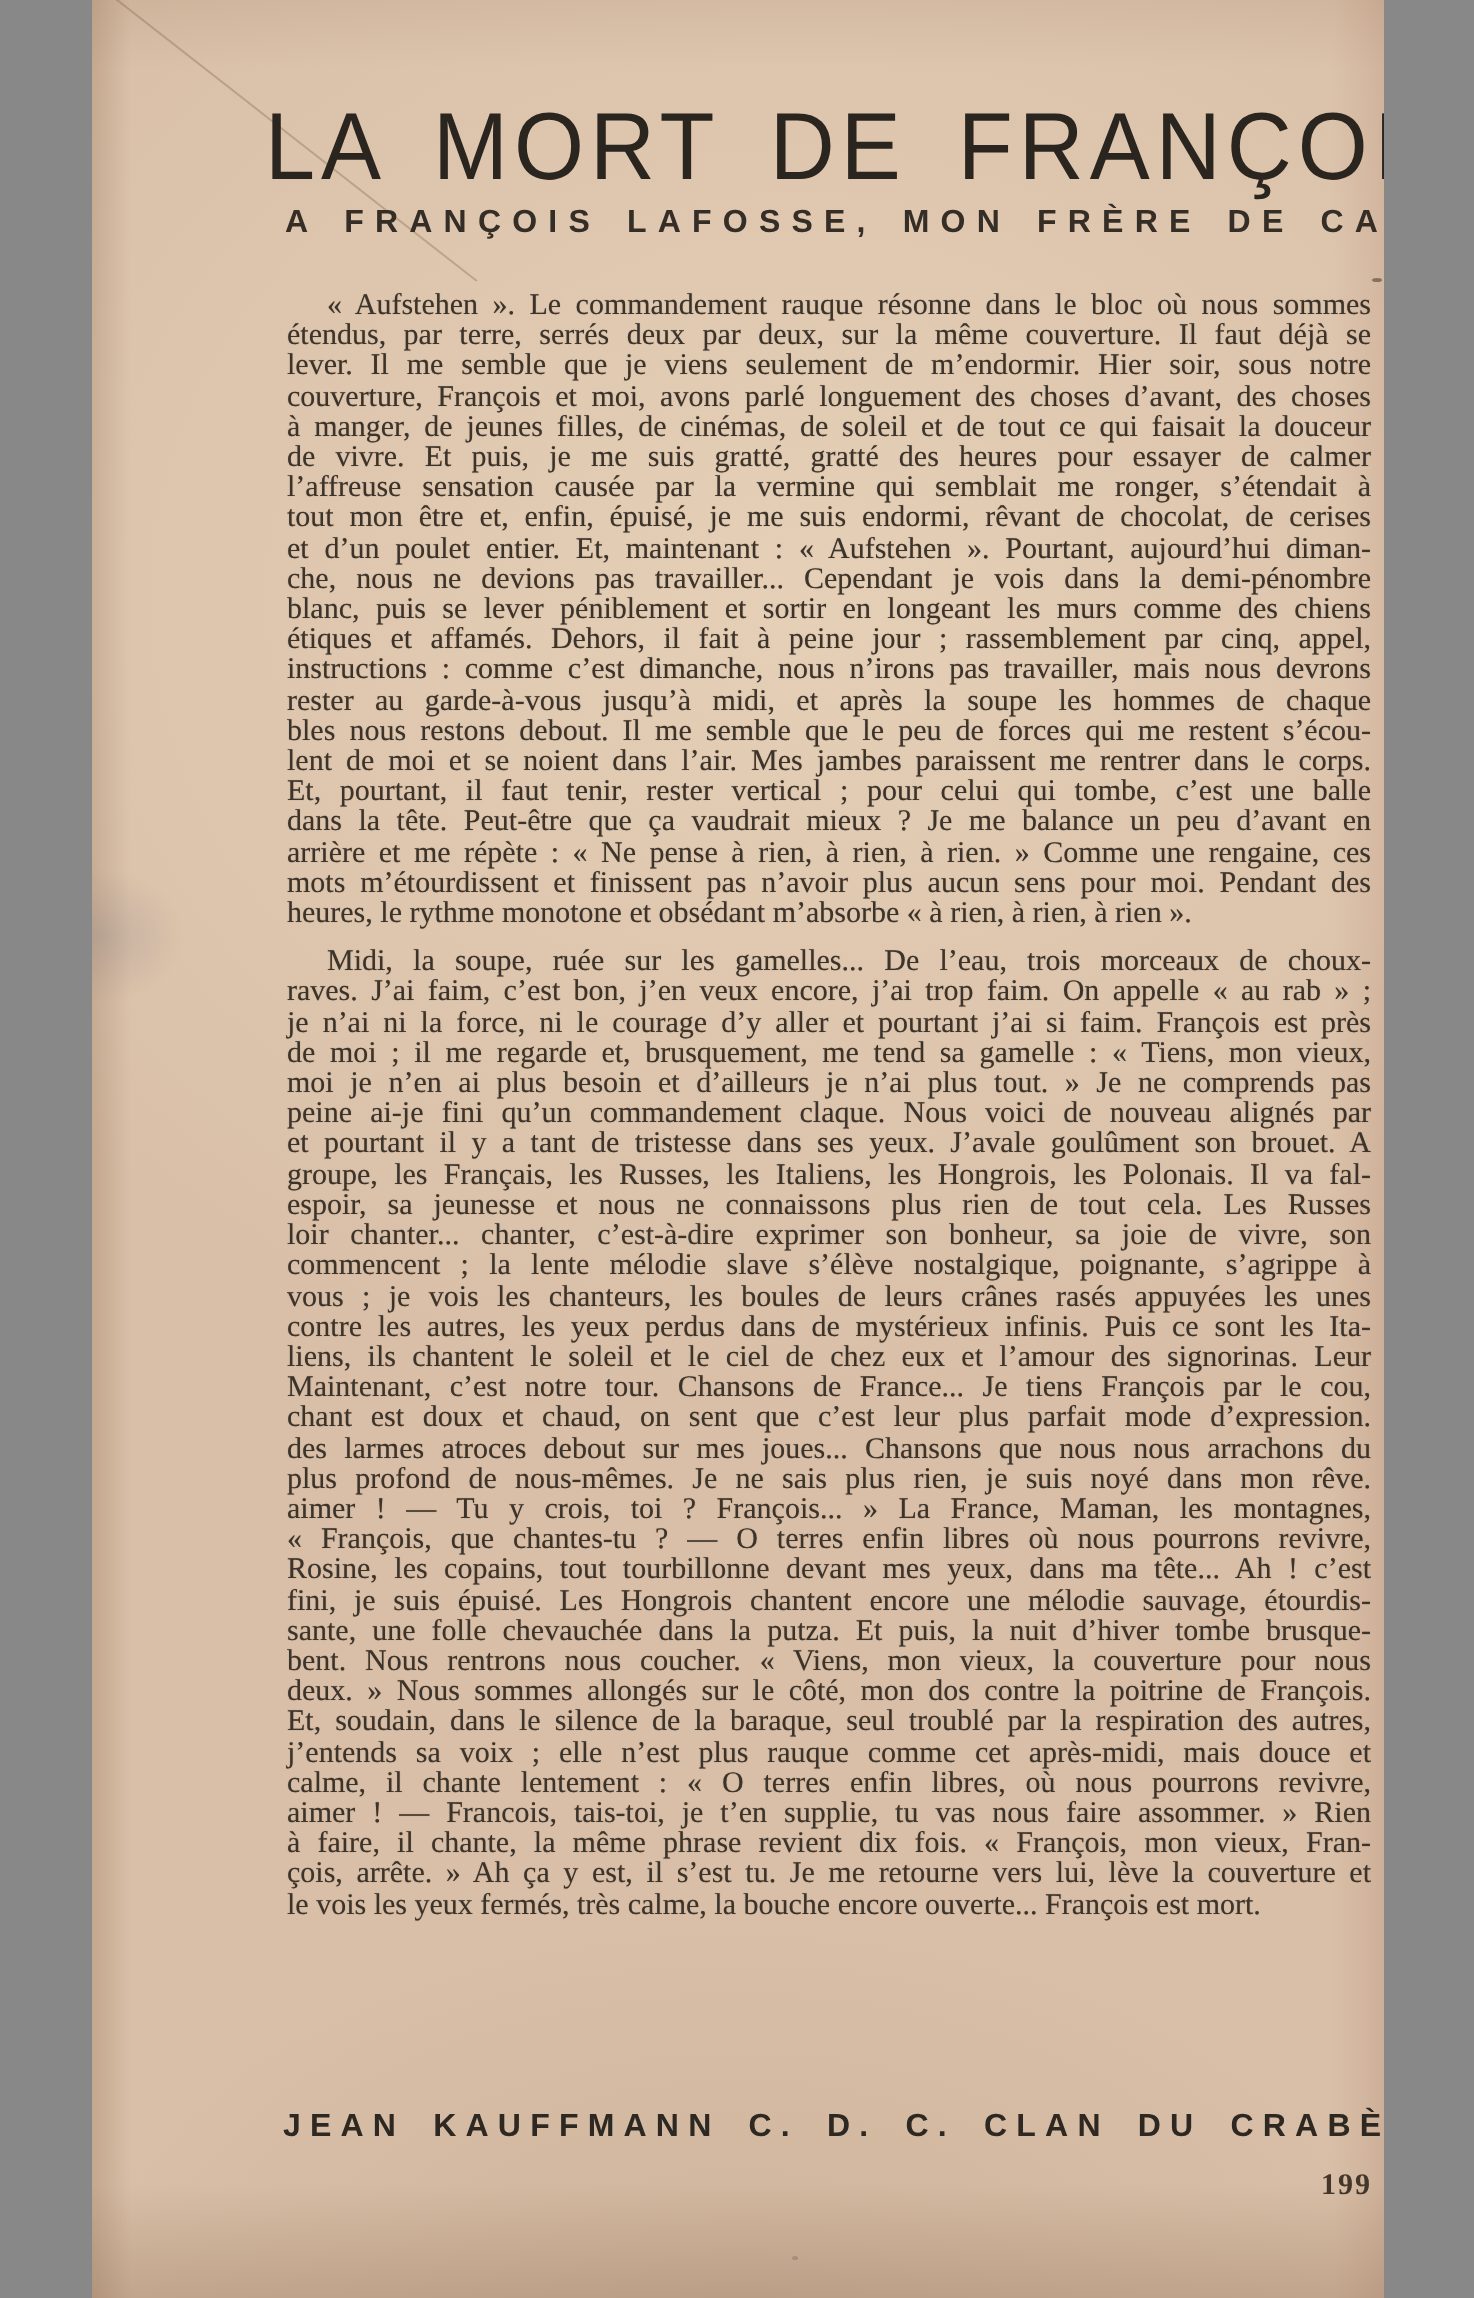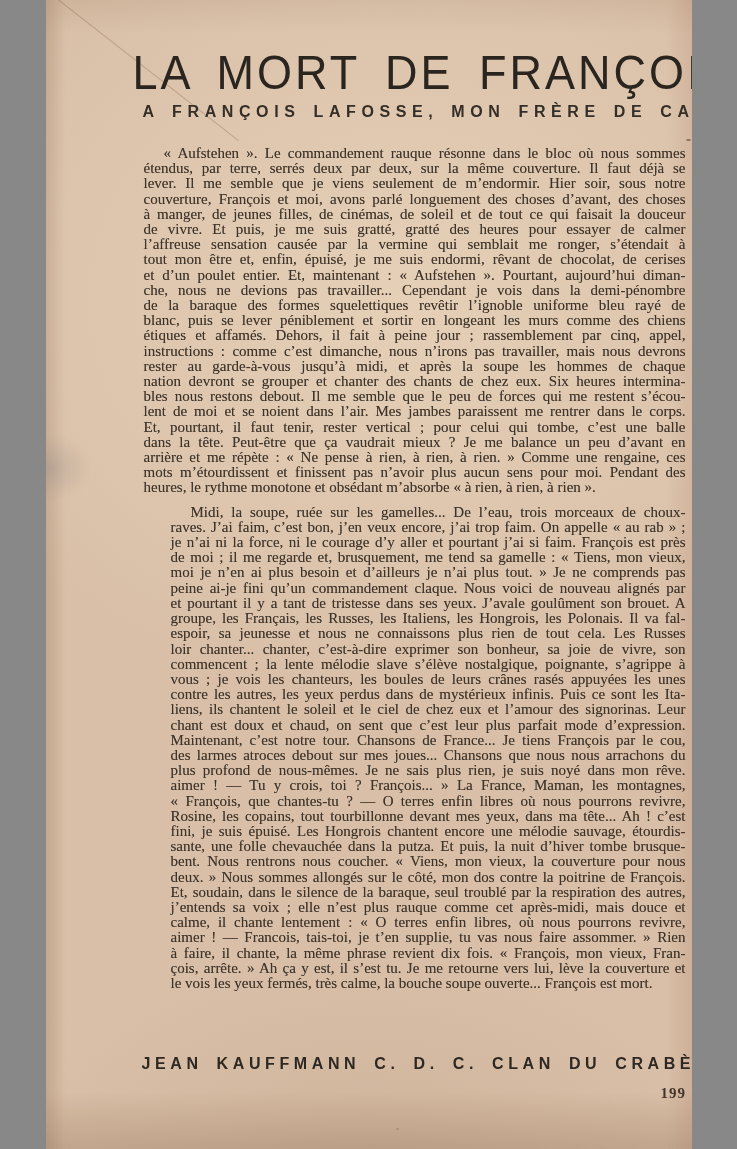--- a/index.html
+++ b/index.html
@@ -74,21 +74,21 @@
   .article {
     position: absolute;
     left: 98px;
     top: 146px;
     width: 542px;
     font-size: 15px;
     line-height: 15.2px;
     color: #3c332a;
     text-shadow: 0 0 0.5px rgba(60,48,36,0.45);
   }
-  .para + .para { margin-top: 9px; margin-left: 27px; }
+  .para + .para { margin-top: 9px; }
   .line {
     text-align: justify;
     text-align-last: justify;
   }
   .line.first { text-indent: 20px; }
   .line.last { text-align-last: left; }
 
   .byline {
     position: absolute;
     left: 96px;
@@ -130,26 +130,24 @@
         <div class="line first">« Aufstehen ». Le commandement rauque résonne dans le bloc où nous sommes</div>
         <div class="line">étendus, par terre, serrés deux par deux, sur la même couverture. Il faut déjà se</div>
         <div class="line">lever. Il me semble que je viens seulement de m’endormir. Hier soir, sous notre</div>
         <div class="line">couverture, François et moi, avons parlé longuement des choses d’avant, des choses</div>
         <div class="line">à manger, de jeunes filles, de cinémas, de soleil et de tout ce qui faisait la douceur</div>
         <div class="line">de vivre. Et puis, je me suis gratté, gratté des heures pour essayer de calmer</div>
         <div class="line">l’affreuse sensation causée par la vermine qui semblait me ronger, s’étendait à</div>
         <div class="line">tout mon être et, enfin, épuisé, je me suis endormi, rêvant de chocolat, de cerises</div>
         <div class="line">et d’un poulet entier. Et, maintenant : « Aufstehen ». Pourtant, aujourd’hui diman-</div>
         <div class="line">che, nous ne devions pas travailler... Cependant je vois dans la demi-pénombre</div>
-        <div class="line">de la baraque des formes squelettiques revêtir l’ignoble uniforme bleu rayé de</div>
         <div class="line">blanc, puis se lever péniblement et sortir en longeant les murs comme des chiens</div>
         <div class="line">étiques et affamés. Dehors, il fait à peine jour ; rassemblement par cinq, appel,</div>
         <div class="line">instructions : comme c’est dimanche, nous n’irons pas travailler, mais nous devrons</div>
         <div class="line">rester au garde-à-vous jusqu’à midi, et après la soupe les hommes de chaque</div>
-        <div class="line">nation devront se grouper et chanter des chants de chez eux. Six heures intermina-</div>
         <div class="line">bles nous restons debout. Il me semble que le peu de forces qui me restent s’écou-</div>
         <div class="line">lent de moi et se noient dans l’air. Mes jambes paraissent me rentrer dans le corps.</div>
         <div class="line">Et, pourtant, il faut tenir, rester vertical ; pour celui qui tombe, c’est une balle</div>
         <div class="line">dans la tête. Peut-être que ça vaudrait mieux ? Je me balance un peu d’avant en</div>
         <div class="line">arrière et me répète : « Ne pense à rien, à rien, à rien. » Comme une rengaine, ces</div>
         <div class="line">mots m’étourdissent et finissent pas n’avoir plus aucun sens pour moi. Pendant des</div>
         <div class="line last">heures, le rythme monotone et obsédant m’absorbe « à rien, à rien, à rien ».</div>
       </div>
       <div class="para">
         <div class="line first">Midi, la soupe, ruée sur les gamelles... De l’eau, trois morceaux de choux-</div>
@@ -159,37 +157,37 @@
         <div class="line">moi je n’en ai plus besoin et d’ailleurs je n’ai plus tout. » Je ne comprends pas</div>
         <div class="line">peine ai-je fini qu’un commandement claque. Nous voici de nouveau alignés par</div>
         <div class="line">et pourtant il y a tant de tristesse dans ses yeux. J’avale goulûment son brouet. A</div>
         <div class="line">groupe, les Français, les Russes, les Italiens, les Hongrois, les Polonais. Il va fal-</div>
         <div class="line">espoir, sa jeunesse et nous ne connaissons plus rien de tout cela. Les Russes</div>
         <div class="line">loir chanter... chanter, c’est-à-dire exprimer son bonheur, sa joie de vivre, son</div>
         <div class="line">commencent ; la lente mélodie slave s’élève nostalgique, poignante, s’agrippe à</div>
         <div class="line">vous ; je vois les chanteurs, les boules de leurs crânes rasés appuyées les unes</div>
         <div class="line">contre les autres, les yeux perdus dans de mystérieux infinis. Puis ce sont les Ita-</div>
         <div class="line">liens, ils chantent le soleil et le ciel de chez eux et l’amour des signorinas. Leur</div>
+        <div class="line">Maintenant, c’est notre tour. Chansons de France... Je tiens François par le cou,</div>
         <div class="line">chant est doux et chaud, on sent que c’est leur plus parfait mode d’expression.</div>
-        <div class="line">Maintenant, c’est notre tour. Chansons de France... Je tiens François par le cou,</div>
         <div class="line">des larmes atroces debout sur mes joues... Chansons que nous nous arrachons du</div>
         <div class="line">plus profond de nous-mêmes. Je ne sais plus rien, je suis noyé dans mon rêve.</div>
         <div class="line">aimer ! — Tu y crois, toi ? François... » La France, Maman, les montagnes,</div>
         <div class="line">« François, que chantes-tu ? — O terres enfin libres où nous pourrons revivre,</div>
         <div class="line">Rosine, les copains, tout tourbillonne devant mes yeux, dans ma tête... Ah ! c’est</div>
         <div class="line">fini, je suis épuisé. Les Hongrois chantent encore une mélodie sauvage, étourdis-</div>
         <div class="line">sante, une folle chevauchée dans la putza. Et puis, la nuit d’hiver tombe brusque-</div>
         <div class="line">bent. Nous rentrons nous coucher. « Viens, mon vieux, la couverture pour nous</div>
         <div class="line">deux. » Nous sommes allongés sur le côté, mon dos contre la poitrine de François.</div>
         <div class="line">Et, soudain, dans le silence de la baraque, seul troublé par la respiration des autres,</div>
         <div class="line">j’entends sa voix ; elle n’est plus rauque comme cet après-midi, mais douce et</div>
         <div class="line">calme, il chante lentement : « O terres enfin libres, où nous pourrons revivre,</div>
         <div class="line">aimer ! — Francois, tais-toi, je t’en supplie, tu vas nous faire assommer. » Rien</div>
         <div class="line">à faire, il chante, la même phrase revient dix fois. « François, mon vieux, Fran-</div>
         <div class="line">çois, arrête. » Ah ça y est, il s’est tu. Je me retourne vers lui, lève la couverture et</div>
-        <div class="line last">le vois les yeux fermés, très calme, la bouche soupe ouverte... François est mort.</div>
+        <div class="line last">le vois les yeux fermés, très calme, la bouche encore ouverte... François est mort.</div>
       </div>
     </div>
 
   <div class="byline">JEAN KAUFFMANN C. D. C. CLAN DU CRABÈRE</div>
 
   <div class="page-number">199</div>
 </div>
 
 </body></html>

